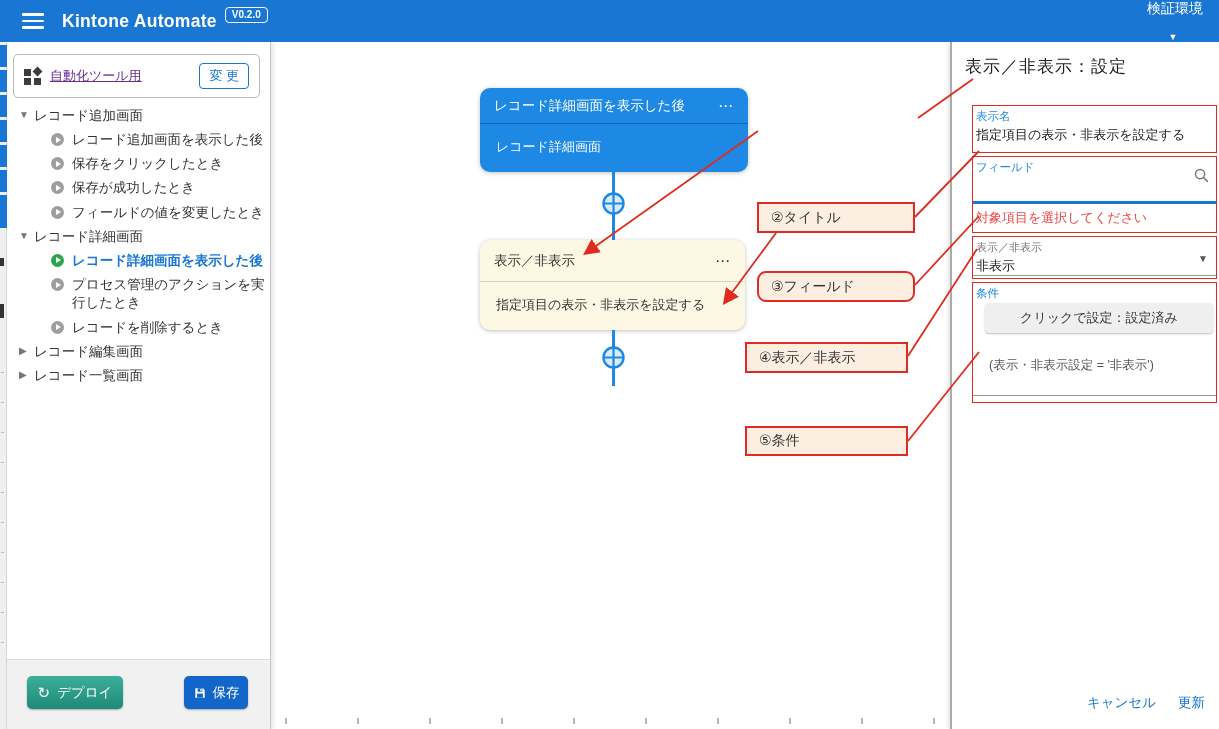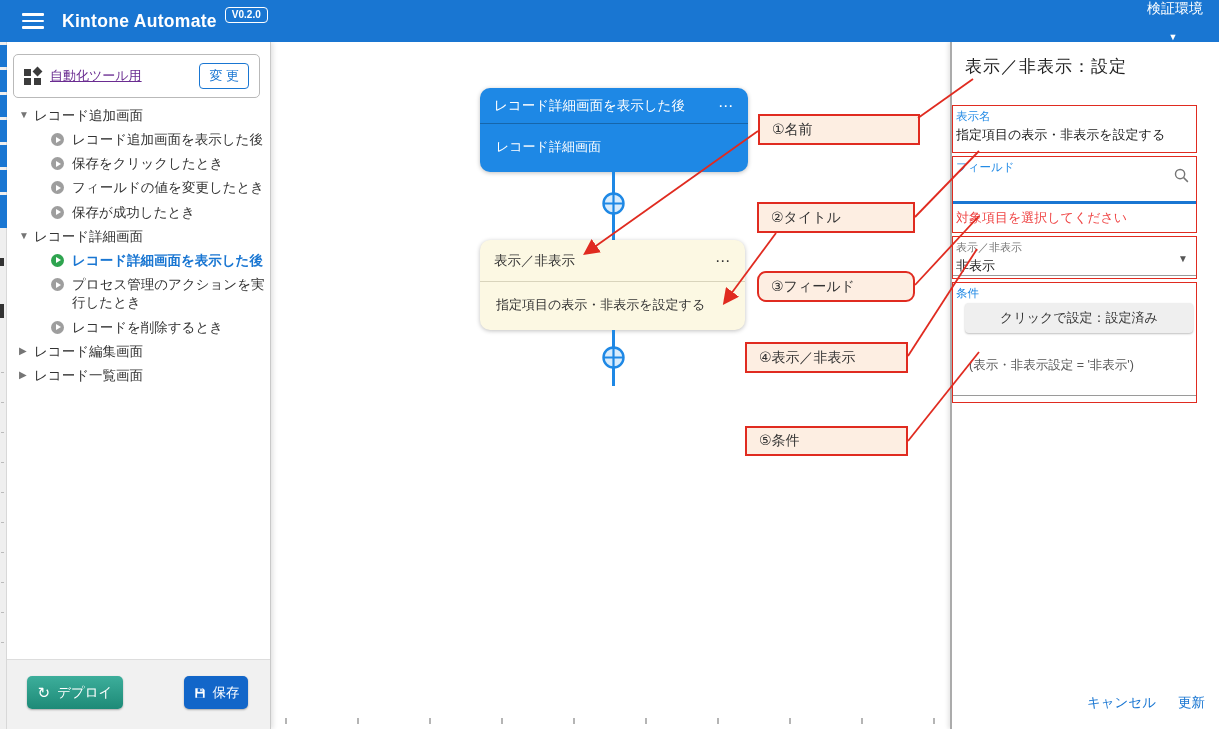--- a/index.html
+++ b/index.html
@@ -64,21 +64,21 @@
   .more-dots { margin-left:auto; font-size:15px; letter-spacing:1px; cursor:pointer; line-height:0; }
   .flow-line { position:absolute; width:3px; background:#1e88e5; left:341px; }
   .plus-node { position:absolute; left:330px; width:25px; height:25px; cursor:pointer; }
 
   
   .anno { position:absolute; background:#fdeee2; border:2px solid #e02b20; font-size:14px; color:#333; display:flex; align-items:center; padding-left:12px; }
 
   
   .panel { position:absolute; left:950px; top:42px; width:269px; height:687px; background:#fff; border-left:2px solid #ababab; box-shadow:-2px 0 4px rgba(0,0,0,.10); z-index:20; }
   .panel-title { position:absolute; left:13px; top:13px; font-size:17px; color:#222; letter-spacing:1px; }
-  .pfield { position:absolute; left:0; width:245px; border:1.5px solid #e02b20; }
+  .pfield { position:absolute; left:20px; width:245px; border:1.5px solid #e02b20; }
   .pf-label-blue { color:#1e88e5; font-size:11.5px; display:block; padding:3px 0 0 3px; }
   .pf-label-gray { color:#777; font-size:11px; display:block; padding:3px 0 0 3px; }
   .pf-value { color:#222; font-size:13px; display:block; padding:2px 0 4px 3px; }
   .field-input { position:absolute; left:3px; top:22px; width:210px; border:none; outline:none; font-size:13px; background:transparent; }
   .blue-underline { position:absolute; left:0; top:44px; width:100%; height:2.5px; background:#1976d2; }
   .pf-helper { position:absolute; left:3px; top:52px; color:#ef4444; font-size:13px; }
   .search-glyph { position:absolute; right:6px; top:10px; }
   .dd-caret { position:absolute; right:8px; top:16px; color:#555; font-size:10px; }
   .gray-underline { position:absolute; left:0; bottom:2px; width:100%; height:1px; background:#9a9a9a; }
   .cond-btn { position:absolute; left:12px; top:20px; width:228px; height:30px; background:#efefef; border:none; border-radius:4px; box-shadow:0 1px 2px rgba(0,0,0,.25); font-size:13px; color:#333; cursor:pointer; font-family:inherit; }
@@ -167,25 +167,25 @@
         <div class="tree-item">
           <span class="play-icon"></span>
           <span class="lbl">レコード追加画面を表示した後</span>
         </div>
         <div class="tree-item">
           <span class="play-icon"></span>
           <span class="lbl">保存をクリックしたとき</span>
         </div>
         <div class="tree-item">
           <span class="play-icon"></span>
+          <span class="lbl">保存が成功したとき</span>
+        </div>
+        <div class="tree-item">
+          <span class="play-icon"></span>
           <span class="lbl">フィールドの値を変更したとき</span>
-        </div>
-        <div class="tree-item">
-          <span class="play-icon"></span>
-          <span class="lbl">保存が成功したとき</span>
         </div>
         <div class="tree-section">
           <span class="tree-caret">▼</span>
           <span>レコード詳細画面</span>
         </div>
         <div class="tree-item selected">
           <span class="play-icon"></span>
           <span class="lbl">レコード詳細画面を表示した後</span>
         </div>
         <div class="tree-item">
@@ -249,21 +249,20 @@
         <span>指定項目の表示・非表示を設定する</span>
       </div>
     </div>
 
     <div class="flow-line" style="top:288px;height:56px;"></div>
     <svg class="plus-node" style="top:303px;" viewBox="0 0 25 25">
       <circle cx="12.5" cy="12.5" r="10" fill="#d9ecfc" stroke="#1e88e5" stroke-width="2.4"></circle>
       <path d="M12.5 2.5v20M2.5 12.5h20" stroke="#1e88e5" stroke-width="2.2"></path>
     </svg>
 
-    <div class="anno" style="left:487px;top:72px;width:162px;height:31px;">①名前</div>
     <div class="anno" style="left:486px;top:160px;width:158px;height:31px;">②タイトル</div>
     <div class="anno" style="left:486px;top:229px;width:158px;height:31px;border-radius:9px;">③フィールド</div>
     <div class="anno" style="left:474px;top:300px;width:163px;height:31px;">④表示／非表示</div>
     <div class="anno" style="left:474px;top:384px;width:163px;height:30px;">⑤条件</div>
   </div>
 
   <div class="panel">
     <div class="panel-title">表示／非表示：設定</div>
 
     <div class="pfield" style="top:63px;height:48px;">

